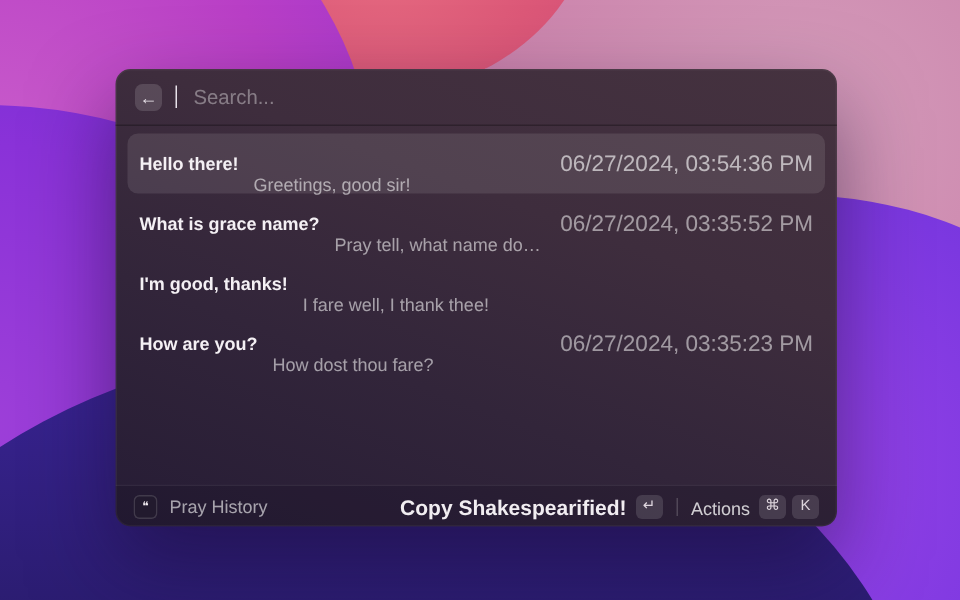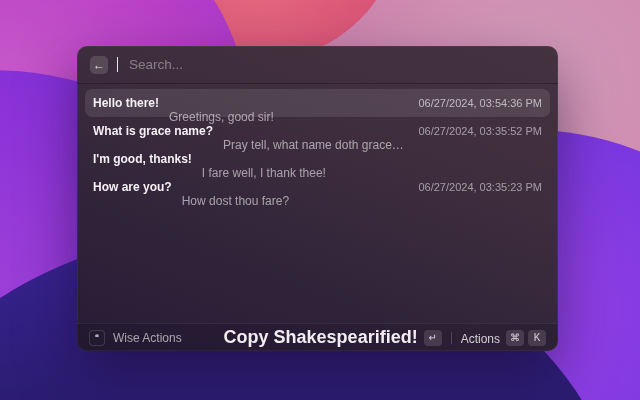--- a/index.html
+++ b/index.html
@@ -64,34 +64,34 @@
   .caret { width: 1px; height: 15px; background: #e8e2ea; margin-left: 9px; }
   .search-input {
     flex: 1; margin-left: 11px; background: transparent; border: none; outline: none;
     color: #f1edf2; font-size: 13.5px; font-family: "Liberation Sans", sans-serif;
   }
   .search-input::placeholder { color: rgba(255,255,255,0.38); }
 
   
   .list { flex: 1 1 auto; padding: 5px 8px; overflow: hidden; }
   .row {
-    height: 28px; display: flex; align-items: center;
+    height: 40px; display: flex; align-items: center;
     padding: 0 8px; border-radius: 7px; cursor: pointer;
   }
   .row.selected { background: rgba(255,255,255,0.10); }
   .row-title {
     font-size: 12px; font-weight: 700; color: #f4f0f4;
     margin-right: 10px; white-space: nowrap;
   }
   .row-sub {
     flex: 1 1 auto; font-size: 12px; color: rgba(255,255,255,0.56);
     white-space: nowrap; overflow: hidden; text-overflow: ellipsis; margin-top: 28px;
   }
   .row-time {
-    margin-left: 12px; font-size: 11px; color: rgba(255,255,255,0.52); white-space: nowrap;
+    margin-left: 12px; font-size: 15px; color: rgba(255,255,255,0.52); white-space: nowrap;
   }
   .row.selected .row-time { color: rgba(255,255,255,0.62); }
 
   
   .footer {
     flex: 0 0 28px; display: flex; align-items: center; padding: 0 12px;
     border-top: 1px solid rgba(255,255,255,0.07);
     background: rgba(12, 6, 22, 0.16);
     border-radius: 0 0 10px 10px;
   }
@@ -100,21 +100,21 @@
     box-shadow: inset 0 0 0 1px rgba(255,255,255,0.14);
     color: #f1ebf1; font-size: 8px; line-height: 1;
     display: flex; align-items: center; justify-content: center; margin-right: 8px;
   }
   .app-name { font-size: 12px; color: rgba(255,255,255,0.60); }
   .footer-right { margin-left: auto; display: flex; align-items: center; gap: 6px; }
   .primary-action {
     display: flex; align-items: center; gap: 6px; background: transparent;
     border: none; cursor: pointer; padding: 0;
   }
-  .primary-label { font-size: 18px; font-weight: 700; color: #f1edf1; }
+  .primary-label { font-size: 14px; font-weight: 700; color: #f1edf1; }
   .key {
     min-width: 18px; height: 16px; padding: 0 3px; border-radius: 4px;
     background: rgba(255,255,255,0.13); color: #ded6de; font-size: 10px; line-height: 1;
     display: flex; align-items: center; justify-content: center;
   }
   .vsep { width: 1px; height: 12px; background: rgba(255,255,255,0.18); margin: 0 3px; }
   .actions-btn {
     display: flex; align-items: flex-end; gap: 4px; background: transparent;
     border: none; cursor: pointer; padding: 0;
   }
@@ -162,21 +162,21 @@
         <span class="row-title">How are you?</span>
         <span class="row-sub">How dost thou fare?</span>
         <span class="row-time">06/27/2024, 03:35:23 PM</span>
       </div>
     </div>
 
     <div class="footer">
       <span class="app-icon">
         <span>❝</span>
       </span>
-      <span class="app-name">Wise Actions</span>
+      <span class="app-name">Pray History</span>
 
       <div class="footer-right">
         <button class="primary-action">
           <span class="primary-label">Copy Shakespearified!</span>
           <span class="key">↵</span>
         </button>
         <div class="vsep"></div>
         <button class="actions-btn">
           <span class="actions-label">Actions</span>
           <span class="key">⌘</span>

